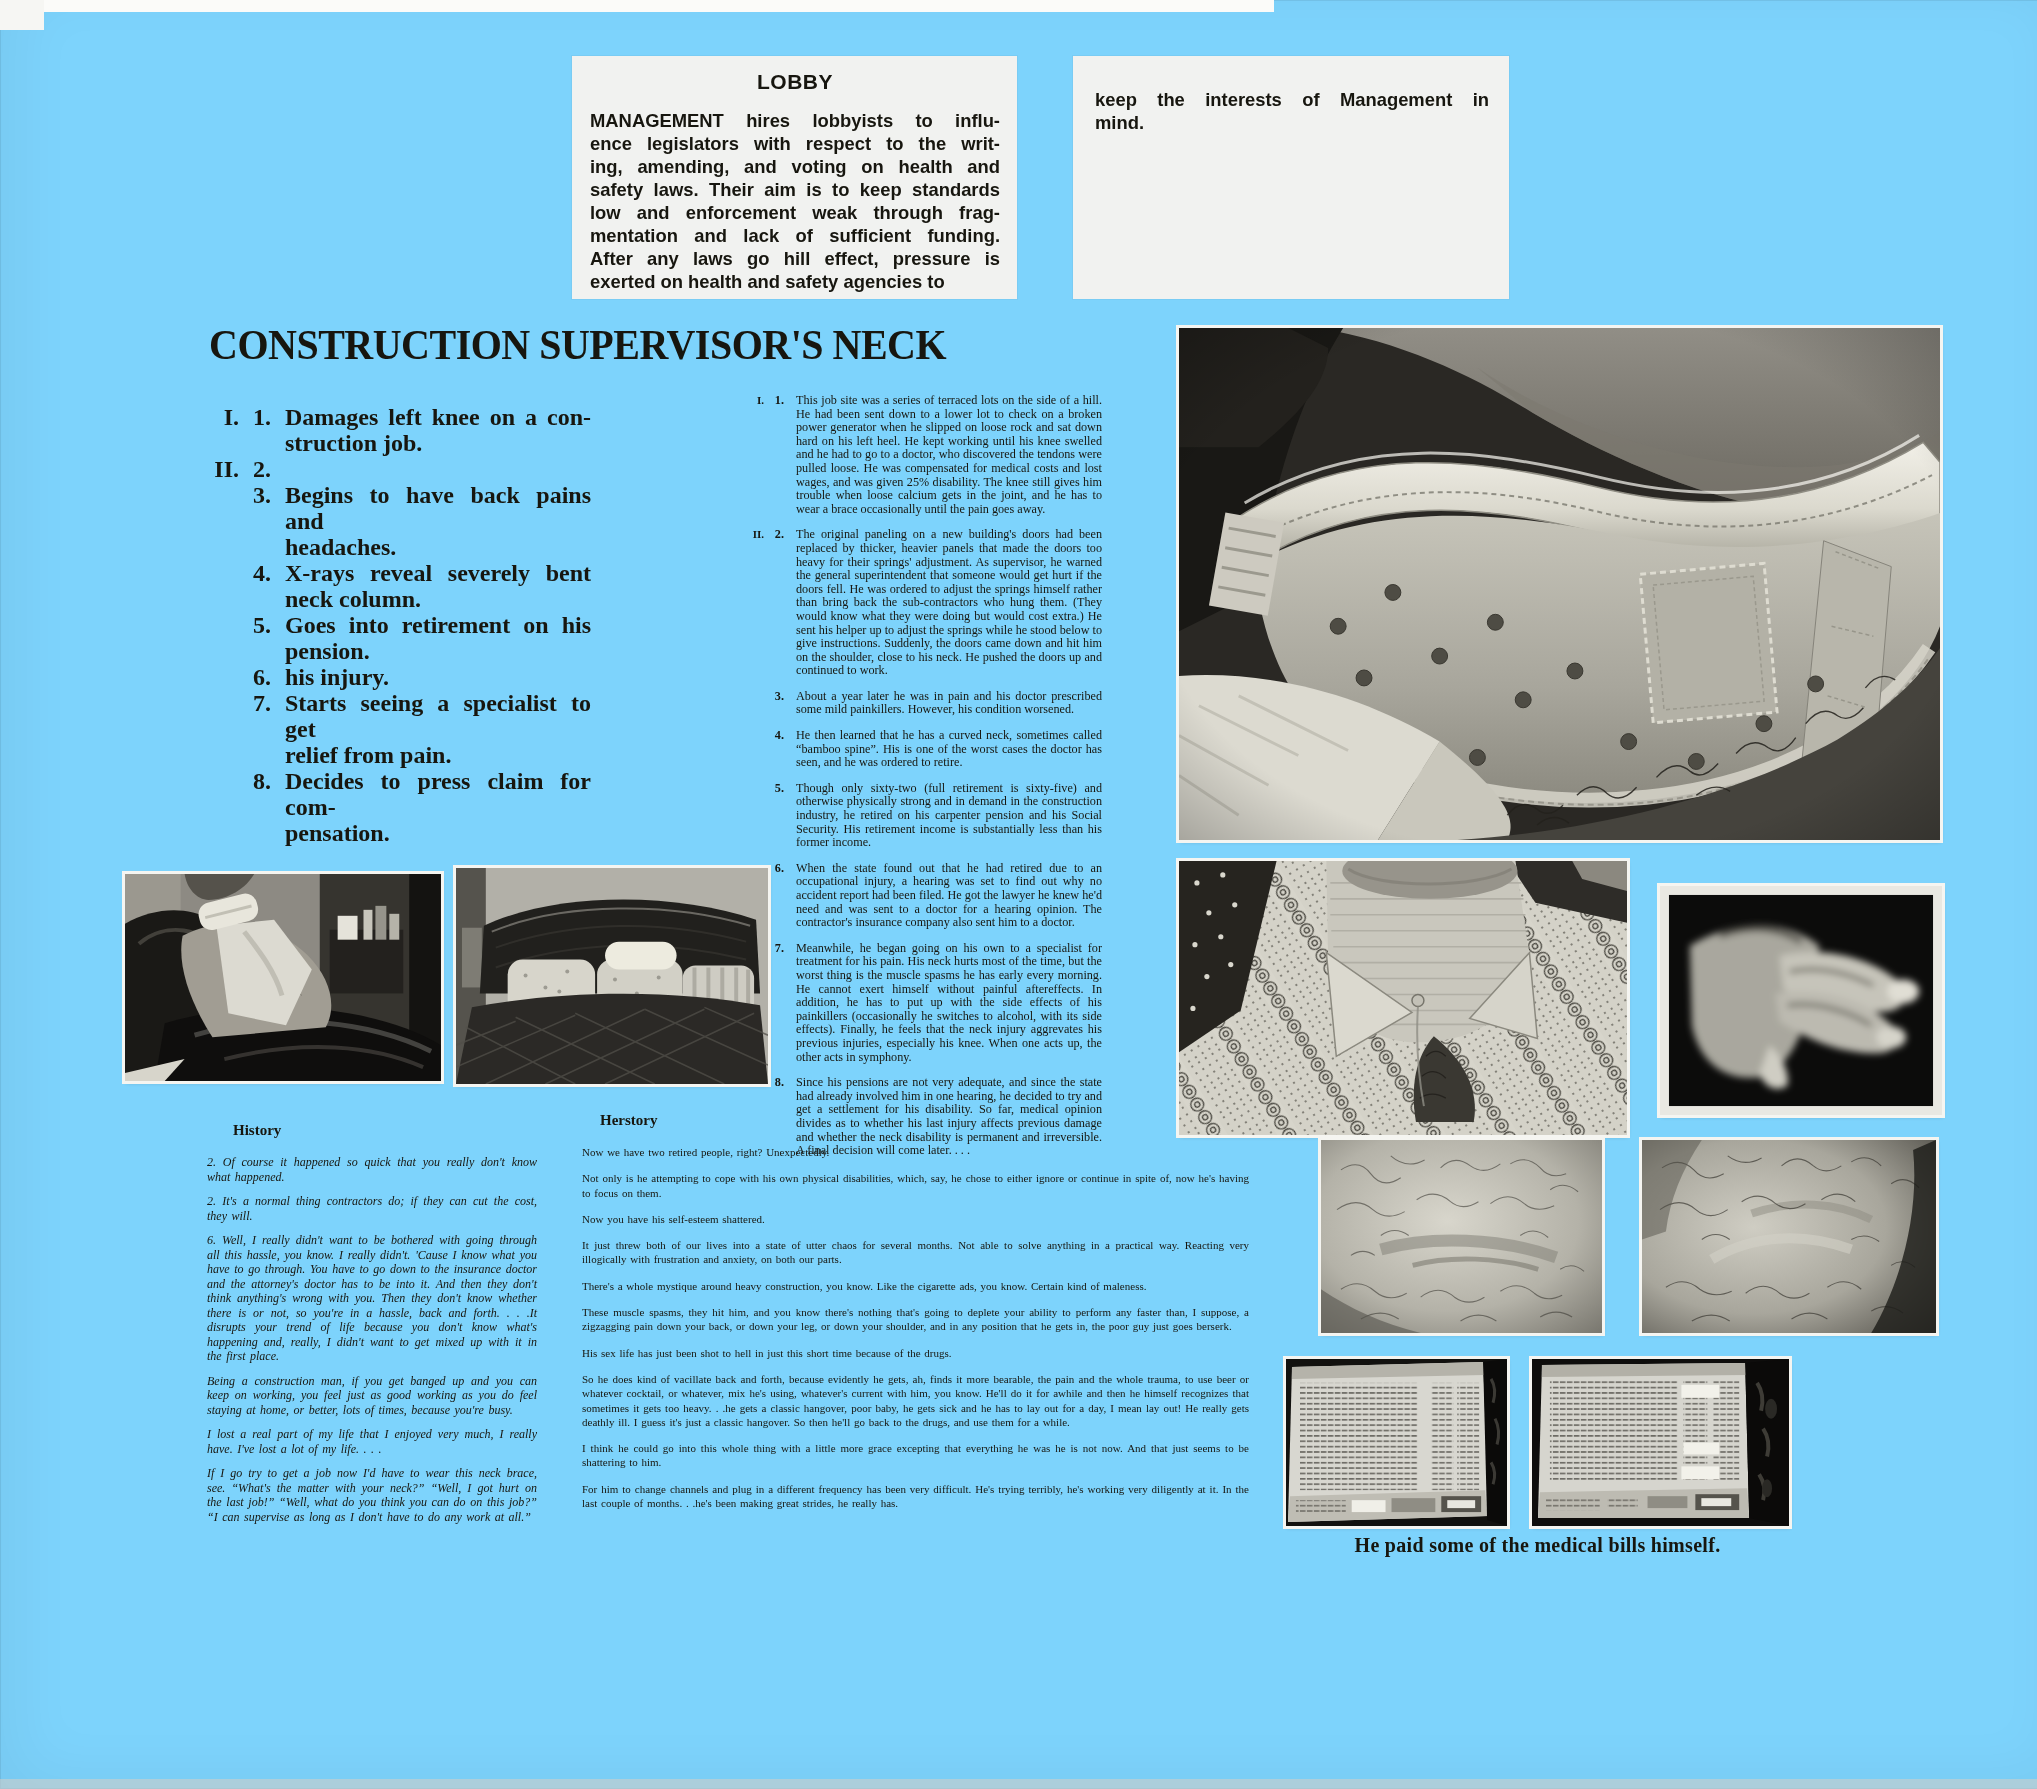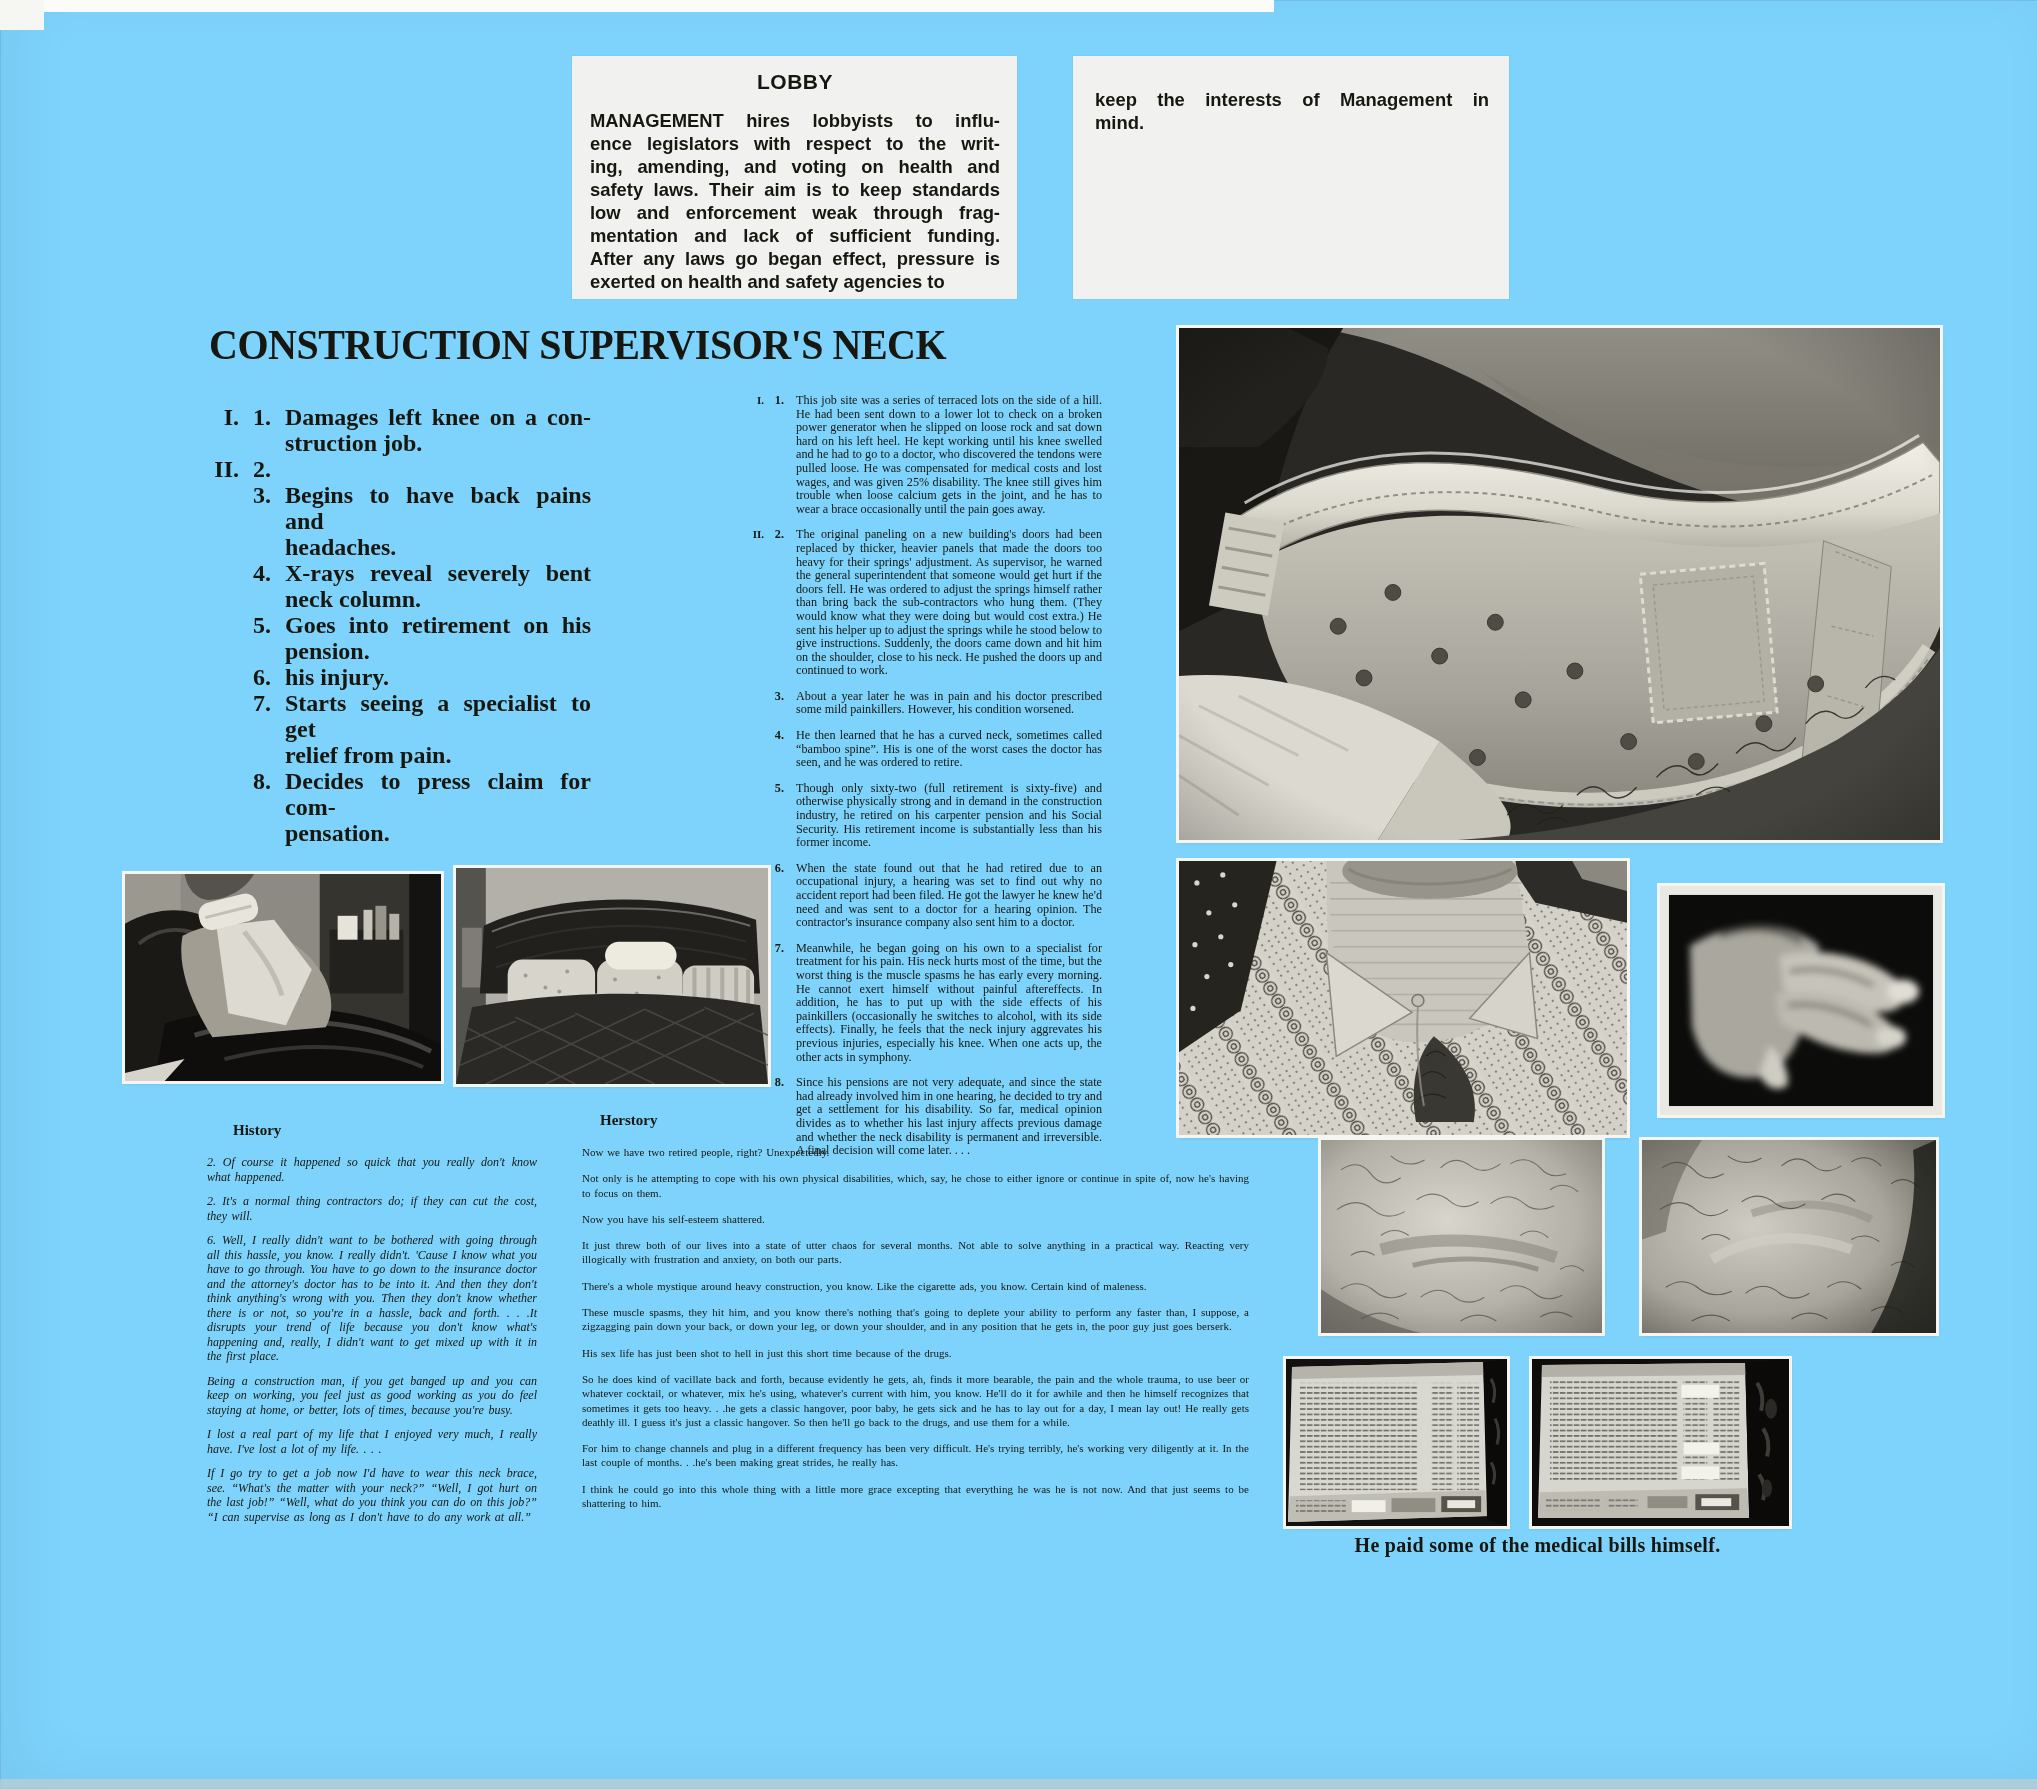--- a/index.html
+++ b/index.html
@@ -76,21 +76,21 @@
 
   <div class="abs hbox" id="lobby-box">
     <div class="lobby-title">LOBBY</div>
     <div>
         <div class="hline jl">MANAGEMENT hires lobbyists to influ-</div>
         <div class="hline jl">ence legislators with respect to the writ-</div>
         <div class="hline jl">ing, amending, and voting on health and</div>
         <div class="hline jl">safety laws. Their aim is to keep standards</div>
         <div class="hline jl">low and enforcement weak through frag-</div>
         <div class="hline jl">mentation and lack of sufficient funding.</div>
-        <div class="hline jl">After any laws go began effect, pressure is</div>
+        <div class="hline jl">After any laws go hill effect, pressure is</div>
         <div class="hline jl last">exerted on health and safety agencies to</div>
       </div>
   </div>
 
   <div class="abs hbox" id="cont-box">
     <div>
         <div class="hline jl">keep the interests of Management in</div>
         <div class="hline jl last">mind.</div>
       </div>
   </div>
@@ -218,22 +218,22 @@
     <div class="sect-head">Herstory</div>
     <div>
         <p>Now we have two retired people, right? Unexpectedly.</p>
         <p>Not only is he attempting to cope with his own physical disabilities, which, say, he chose to either ignore or continue in spite of, now he's having to focus on them.</p>
         <p>Now you have his self-esteem shattered.</p>
         <p>It just threw both of our lives into a state of utter chaos for several months. Not able to solve anything in a practical way. Reacting very illogically with frustration and anxiety, on both our parts.</p>
         <p>There's a whole mystique around heavy construction, you know. Like the cigarette ads, you know. Certain kind of maleness.</p>
         <p>These muscle spasms, they hit him, and you know there's nothing that's going to deplete your ability to perform any faster than, I suppose, a zigzagging pain down your back, or down your leg, or down your shoulder, and in any position that he gets in, the poor guy just goes berserk.</p>
         <p>His sex life has just been shot to hell in just this short time because of the drugs.</p>
         <p>So he does kind of vacillate back and forth, because evidently he gets, ah, finds it more bearable, the pain and the whole trauma, to use beer or whatever cocktail, or whatever, mix he's using, whatever's current with him, you know. He'll do it for awhile and then he himself recognizes that sometimes it gets too heavy. . .he gets a classic hangover, poor baby, he gets sick and he has to lay out for a day, I mean lay out! He really gets deathly ill. I guess it's just a classic hangover. So then he'll go back to the drugs, and use them for a while.</p>
+        <p>I think he could go into this whole thing with a little more grace excepting that everything he was he is not now. And that just seems to be shattering to him.</p>
         <p>For him to change channels and plug in a different frequency has been very difficult. He's trying terribly, he's working very diligently at it. In the last couple of months. . .he's been making great strides, he really has.</p>
-        <p>I think he could go into this whole thing with a little more grace excepting that everything he was he is not now. And that just seems to be shattering to him.</p>
       </div>
   </div>
 
   <div class="abs photo" id="photo-brace">
     <svg viewBox="0 0 765 515" preserveAspectRatio="none">
       <defs>
         <linearGradient id="bSkin" x1="0" y1="0" x2="0" y2="1">
             <stop offset="0" stop-color="#918e86"></stop>
             <stop offset="1" stop-color="#6b6860"></stop>
           </linearGradient>

